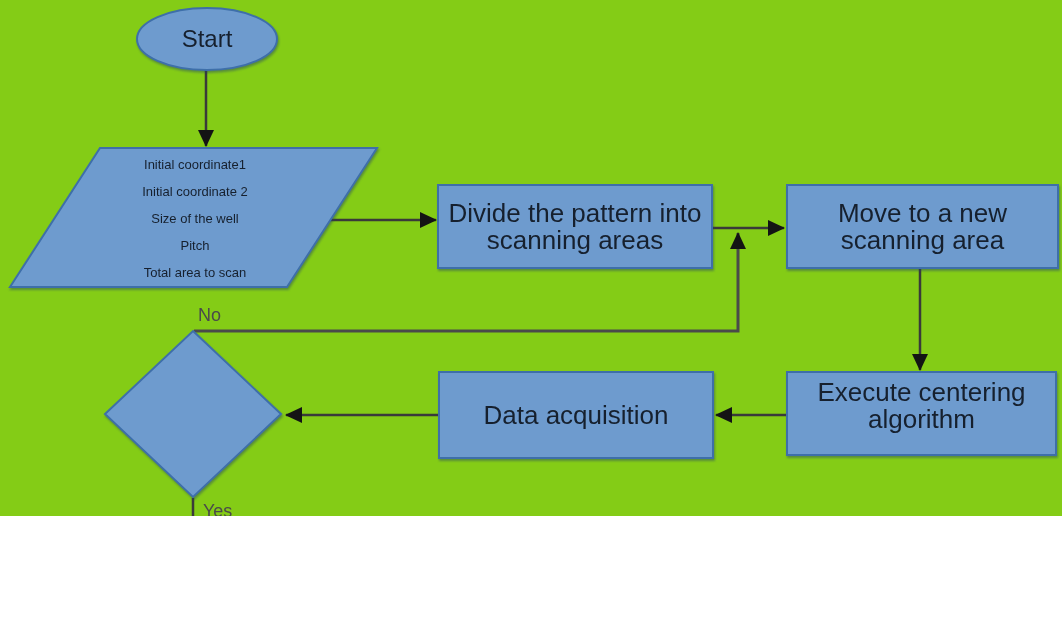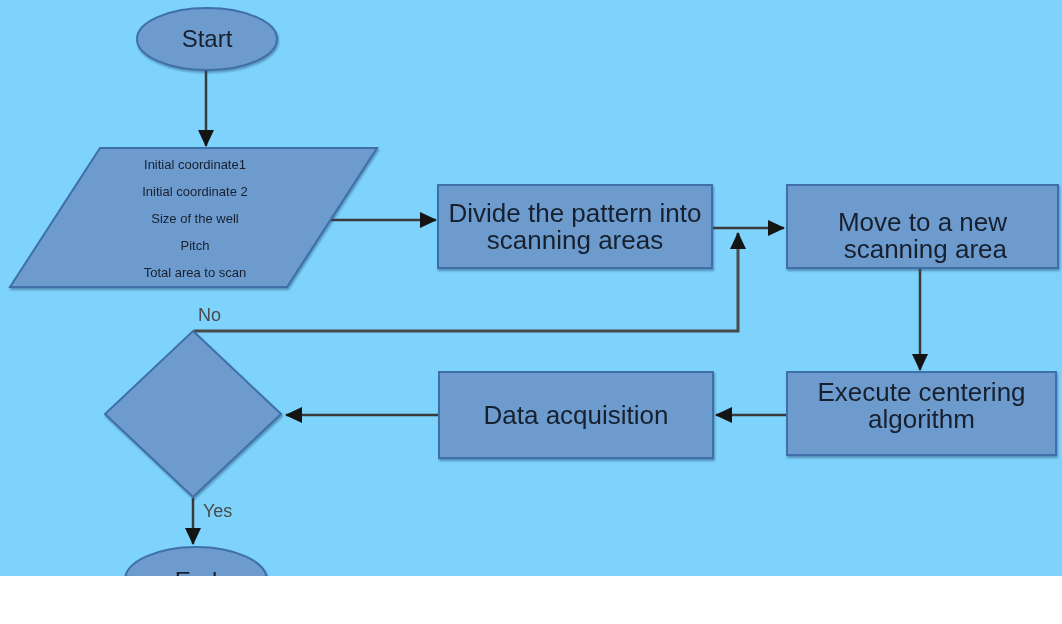--- a/index.html
+++ b/index.html
@@ -4,22 +4,22 @@
 <style>
   html, body {
     margin: 0;
     padding: 0;
     background: #ffffff;
     font-family: "Liberation Sans", sans-serif;
   }
   .canvas {
     position: relative;
     width: 1062px;
-    height: 576px;
-    background: #7dd3fc;
+    height: 516px;
+    background: #84cc16;
     overflow: hidden;
   }
   svg.flow-layer {
     position: absolute;
     left: 0;
     top: 0;
     width: 1062px;
     height: 624px;
   }
   .shape {
@@ -93,21 +93,21 @@
 
   <div class="node-label io-label" style="left:45px; top:150px; width:300px; height:136px;">Initial coordinate1
 Initial coordinate 2
 Size of the well
 Pitch
 Total area to scan</div>
 
   <div class="node-label process-label" style="left:438px; top:185px; width:274px; height:83px;">Divide the pattern into
 scanning areas</div>
 
-  <div class="node-label process-label" style="left:787px; top:194px; width:271px; height:83px;text-align:right;">Move to a new
+  <div class="node-label process-label" style="left:787px; top:185px; width:271px; height:83px;">Move to a new
 scanning area</div>
 
   <div class="node-label process-label" style="left:787px; top:364px; width:269px; height:83px;">Execute centering
 algorithm</div>
 
   <div class="node-label process-label" style="left:439px; top:372px; width:274px; height:86px;">Data acquisition</div>
 
 
   <div class="node-label terminal-label" style="left:125px; top:548px; width:142px; height:66px;">End</div>
 

